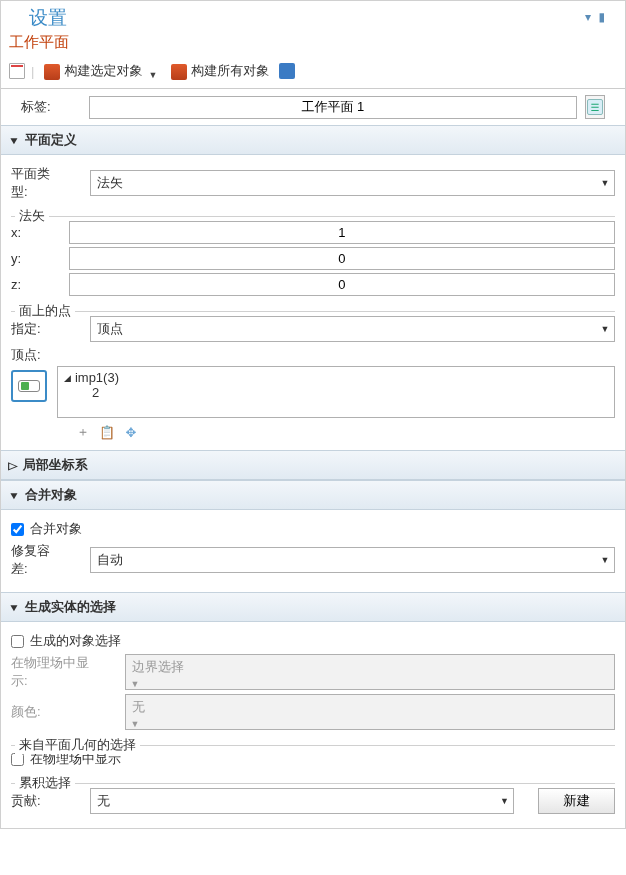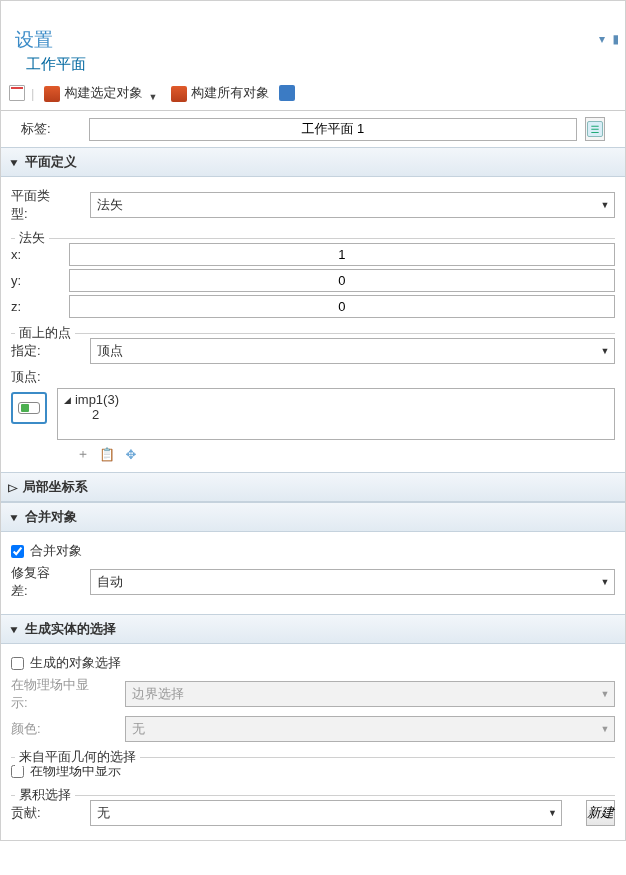--- a/index.html
+++ b/index.html
@@ -1,20 +1,20 @@
 <!DOCTYPE html>
 <html><head>
 <meta charset="utf-8">
 <style>
 * { box-sizing: border-box; font-family: "Microsoft YaHei", "PingFang SC", sans-serif; }
 body { margin: 0; background: #fff; font-size: 13px; color: #333; width: 626px; }
 .panel { border: 1px solid #d0d0d0; }
-.hdr { display: flex; align-items: center; padding: 2px 6px; margin-top: 22px; }
+.hdr { display: flex; align-items: center; padding: 2px 20px; }
 .title { color: #3b8bc7; font-size: 19px; padding: 2px 8px 0; }
-.subtitle { color: #0369a1; font-size: 15px; padding: 0 25px 4px; }
+.subtitle { color: #c2410c; font-size: 15px; padding: 0 8px 4px; }
 .hdr-actions { margin-left: auto; color: #5b8db8; font-size: 12px; }
 .hdr-actions span { cursor: pointer; }
 .toolbar { display: flex; align-items: center; gap: 6px; padding: 4px 8px 6px; border-bottom: 1px solid #ccc; }
 .tb-item { display: inline-flex; align-items: flex-end; gap: 4px; padding: 2px 4px; cursor: pointer; }
 .ico { display: inline-block; width: 16px; height: 16px; position: relative; }
 .ico-build-sel { background: linear-gradient(#e05a2b,#b83e1a); border-radius: 2px; }
 .ico-build-all { background: linear-gradient(#e05a2b,#b83e1a); border-radius: 2px; }
 .ico-misc { background: #3b7bc4; border-radius: 2px; }
 .ico-doc { background: #fff; border:1px solid #aaa; border-radius:1px; }
 .ico-doc::after{content:"";position:absolute;top:1px;left:1px;right:1px;height:2px;background:#d44;}
@@ -26,38 +26,38 @@
 .help-btn { width:24px;height:24px;border:1px solid #adadad;background:#f5f5f5;display:flex;align-items:center;justify-content:center;cursor:pointer; }
 .section-hdr { display:flex; align-items:center; gap:6px; background: linear-gradient(#f2f6fa,#e1eaf2); border-top:1px solid #c5d2dd; border-bottom:1px solid #c5d2dd; padding: 5px 8px; font-weight:bold; cursor:pointer; }
 .section-hdr .arrow { font-size: 10px; transform: scaleX(1.2); }
 .section-body { padding: 6px 10px 10px; }
 .form-row { display:flex; align-items:center; gap:24px; margin: 4px 0; }
 .form-row label { width: 55px; flex-shrink:0; }
 .form-row label.wide { width: 90px; }
 .combo { flex:1; display:flex; border:1px solid #b0b0b0; background:#fff; cursor:pointer; }
 .combo-text { flex:1; padding:3px 6px; }
 .combo-btn { width:18px; display:flex; align-items:center; justify-content:center; font-size:9px; }
-.combo.disabled { background:#f2f2f2; color:#999; }
+.combo.disabled { background:#f2f2f2; color:#999;flex-direction:column; }
 .fieldset-like { position:relative; margin: 6px 0 4px; }
 .fieldset-label { position:relative; display:inline-block; background:#fff; padding:0 4px; color:#333; margin-left:4px; z-index:1; }
 .fieldset-line { border-top:1px solid #d0d0d0; margin-top:-9px; }
 .vec-row { display:flex; align-items:center; gap:8px; margin:3px 0; }
 .vec-row label { width:55px; }
 .sel-toggle { width:36px; height:32px; border:2px solid #3b8bc7; border-radius:3px; background:#fff; display:flex; align-items:center; justify-content:center; cursor:pointer; margin-top:4px; }
 .sel-switch { width:22px;height:12px;border:1px solid #888;border-radius:3px;background:#fff;position:relative; }
 .sel-switch::before{content:"";position:absolute;left:2px;top:1px;width:8px;height:8px;background:#4caf50;border-radius:1px;}
 .tree-box { flex:1; border:1px solid #b0b0b0; min-height:52px; padding:3px 6px; }
 .tree-item { display:flex; align-items:flex-start; gap:4px; }
 .tree-t { font-size:9px; margin-top:3px; }
 .tree-child { margin-left: 28px; }
 .mini-toolbar { display:flex; gap:8px; margin-top:6px; margin-left:64px; }
 .mini-ico { width:16px;height:16px; cursor:pointer; display:inline-flex;align-items:center;justify-content:center;font-size:13px;color:#888; }
 .checkbox-row { display:flex; align-items:center; gap:6px; margin: 4px 0; }
 .checkbox-row input { margin:0; }
-.btn { border:1px solid #adadad; background:linear-gradient(#fff,#e6e6e6); padding:3px 0; cursor:pointer;font-style:italic; }
+.btn { border:1px solid #adadad; background:linear-gradient(#fff,#e6e6e6); padding:3px 24px; cursor:pointer; }
 .dim { color:#999; }
 </style>
 </head>
 <body>
 
 <div class="panel">
   <div class="hdr">
     <div class="title">设置</div>
     <div class="hdr-actions">
       <span>▾</span>

